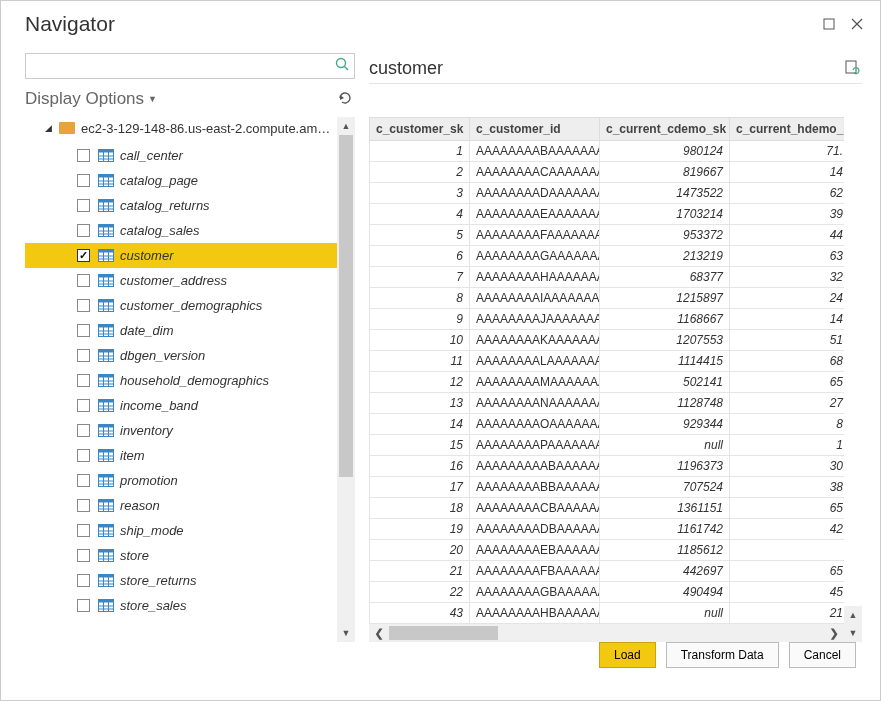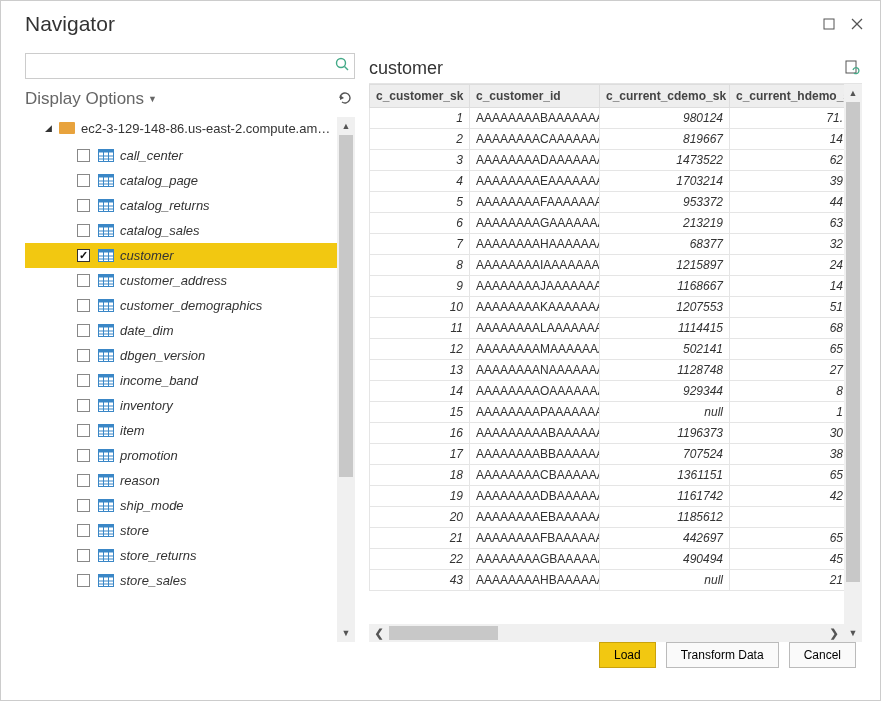--- a/index.html
+++ b/index.html
@@ -34,21 +34,21 @@
   .tblico svg { width:16px; height:13px; }
   .tnode .tlabel { color: #333; font-style: italic; }
   .vscroll { width: 18px; background: #f0f0f0; display: flex; flex-direction: column; align-items: center; }
   .vscroll .arrow { height: 18px; width: 100%; display: flex; align-items: center; justify-content: center; font-size: 9px; color: #555; }
   .vscroll .track { flex: 1; width: 100%; position: relative; }
   .vscroll .thumb { position: absolute; left: 2px; right: 2px; top: 0; height: 70%; background: #c8c8c8; }
   .right { flex: 1; display: flex; flex-direction: column; min-width:0;}
   .rhdr { display: flex; align-items: center; height: 30px; }
   .rtitle { font-size: 18px; font-weight: 300; color: #333; flex: 1; }
   .ricon { width: 18px; height: 18px; }
-  .gridwrap { flex: 1; display: flex; border-top:1px solid #e4e4e4; min-height:0; margin-top:0;}
+  .gridwrap { flex: 1; display: flex; border-top:1px solid #e4e4e4; min-height:0; margin-top:0;align-items:flex-end;}
   .gridinner { flex:1; display:flex; flex-direction:column; min-width:0;}
   .grid { flex:1; overflow:hidden; }
   .gtable { border-collapse: collapse; width: 100%; table-layout: fixed; }
   .gtable th { background: #eee; border: 1px solid #ddd; text-align: left; padding: 4px 6px; font-weight: 600; font-size: 12px; color: #444; height:22px; white-space:nowrap; overflow:hidden;}
   .gtable td { border: 1px solid #e5e5e5; padding: 3px 6px; font-size: 12px; height: 20px; white-space:nowrap; overflow:hidden;}
   .gtable td.num { text-align: right; font-style: italic; }
   .gtable td.nullv { text-align: right; font-style: italic; color:#333;}
   .hscroll { height: 18px; background: #f0f0f0; display: flex; }
   .hscroll .arrow { width: 20px; display: flex; align-items: center; justify-content: center; font-size: 11px; color: #555; font-weight:bold;}
   .hscroll .track { flex: 1; position: relative; }
@@ -240,20 +240,34 @@
               <span class="tblico">
                 <svg viewBox="0 0 16 13">
                   <rect x="0.5" y="0.5" width="15" height="12" fill="#fff" stroke="#3a87c7"></rect>
                   <rect x="0.5" y="0.5" width="15" height="3" fill="#3a87c7"></rect>
                   <line x1="5.5" y1="0.5" x2="5.5" y2="12.5" stroke="#3a87c7"></line>
                   <line x1="10.5" y1="0.5" x2="10.5" y2="12.5" stroke="#3a87c7"></line>
                   <line x1="0.5" y1="7" x2="15.5" y2="7" stroke="#3a87c7"></line>
                   <line x1="0.5" y1="10" x2="15.5" y2="10" stroke="#3a87c7"></line>
                 </svg>
               </span>
+              <span class="tlabel">household_demographics</span>
+            </div>
+            <div class="tnode">
+              <span class="cb"></span>
+              <span class="tblico">
+                <svg viewBox="0 0 16 13">
+                  <rect x="0.5" y="0.5" width="15" height="12" fill="#fff" stroke="#3a87c7"></rect>
+                  <rect x="0.5" y="0.5" width="15" height="3" fill="#3a87c7"></rect>
+                  <line x1="5.5" y1="0.5" x2="5.5" y2="12.5" stroke="#3a87c7"></line>
+                  <line x1="10.5" y1="0.5" x2="10.5" y2="12.5" stroke="#3a87c7"></line>
+                  <line x1="0.5" y1="7" x2="15.5" y2="7" stroke="#3a87c7"></line>
+                  <line x1="0.5" y1="10" x2="15.5" y2="10" stroke="#3a87c7"></line>
+                </svg>
+              </span>
               <span class="tlabel">income_band</span>
             </div>
             <div class="tnode">
               <span class="cb"></span>
               <span class="tblico">
                 <svg viewBox="0 0 16 13">
                   <rect x="0.5" y="0.5" width="15" height="12" fill="#fff" stroke="#3a87c7"></rect>
                   <rect x="0.5" y="0.5" width="15" height="3" fill="#3a87c7"></rect>
                   <line x1="5.5" y1="0.5" x2="5.5" y2="12.5" stroke="#3a87c7"></line>
                   <line x1="10.5" y1="0.5" x2="10.5" y2="12.5" stroke="#3a87c7"></line>

